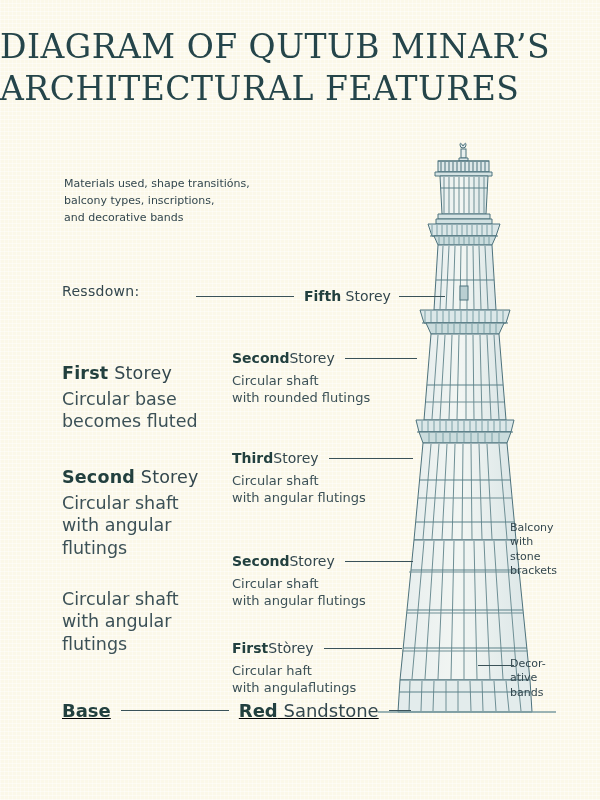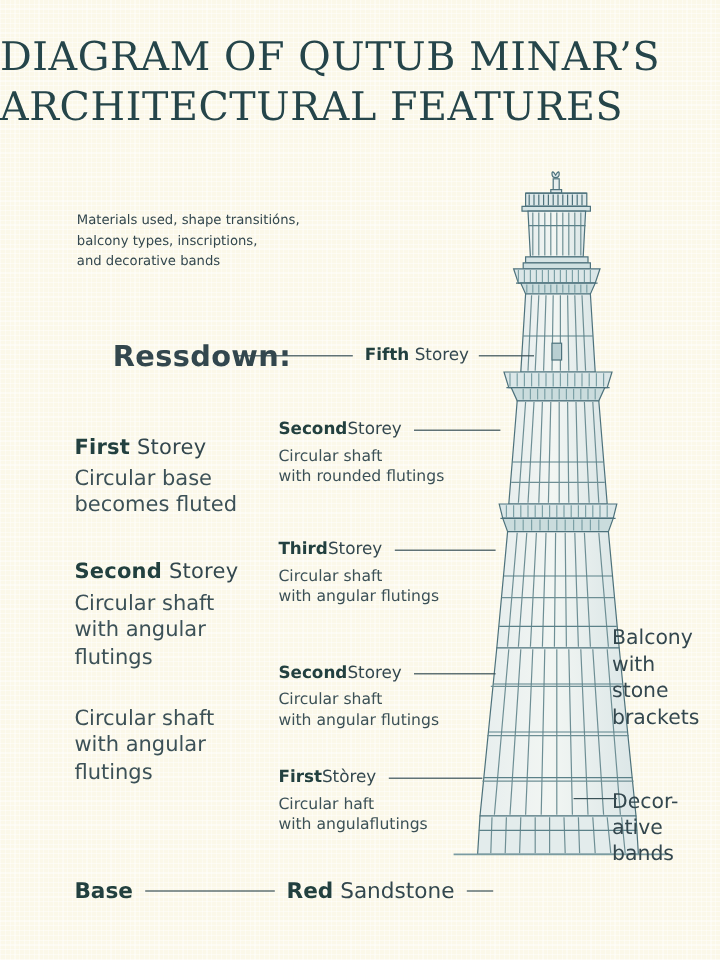--- a/index.html
+++ b/index.html
@@ -90,57 +90,58 @@
   .callout-mid .body {
     font-size: 13px;
     line-height: 1.33;
     color: #3c5157;
   }
 
   
   .callout-right {
     position: absolute;
     left: 510px;
-    font-size: 17px;
+    font-size: 11px;
     line-height: 1.3;
     color: #33474e;
     width: 84px;
   }
 
   
   .leader {
     display: inline-block;
     height: 1px;
     background: #3a5258;
     vertical-align: middle;
   }
 
   
   #ressdown-block { top: 283px; }
-  #ressdown-block .head { font-size: 24px; font-weight: bold; letter-spacing: 0.3px; margin-left: 32px; }
+  #ressdown-block .head { font-size: 14px; font-weight: normal; letter-spacing: 0.3px; }
   #ressdown-block .body { font-size: 18px; margin-top: 6px; }
 
   #fifth-row {
     position: absolute;
     top: 288px;
     left: 196px;
     display: flex;
     align-items: center;
     font-size: 14px;
     white-space: nowrap;
   }
 
   
   #base-row {
     position: absolute;
-    top: 732px;
+    top: 700px;
     left: 62px;
     display: flex;
     align-items: center;
     white-space: nowrap;
+    text-decoration: underline;
   }
   #base-row .base-word { font-size: 18px; font-weight: bold; color: #22403f; }
   #base-row .mat { font-size: 18px; }
 
   
   #tower {
     position: absolute;
     left: 360px;
     top: 140px;
   }

